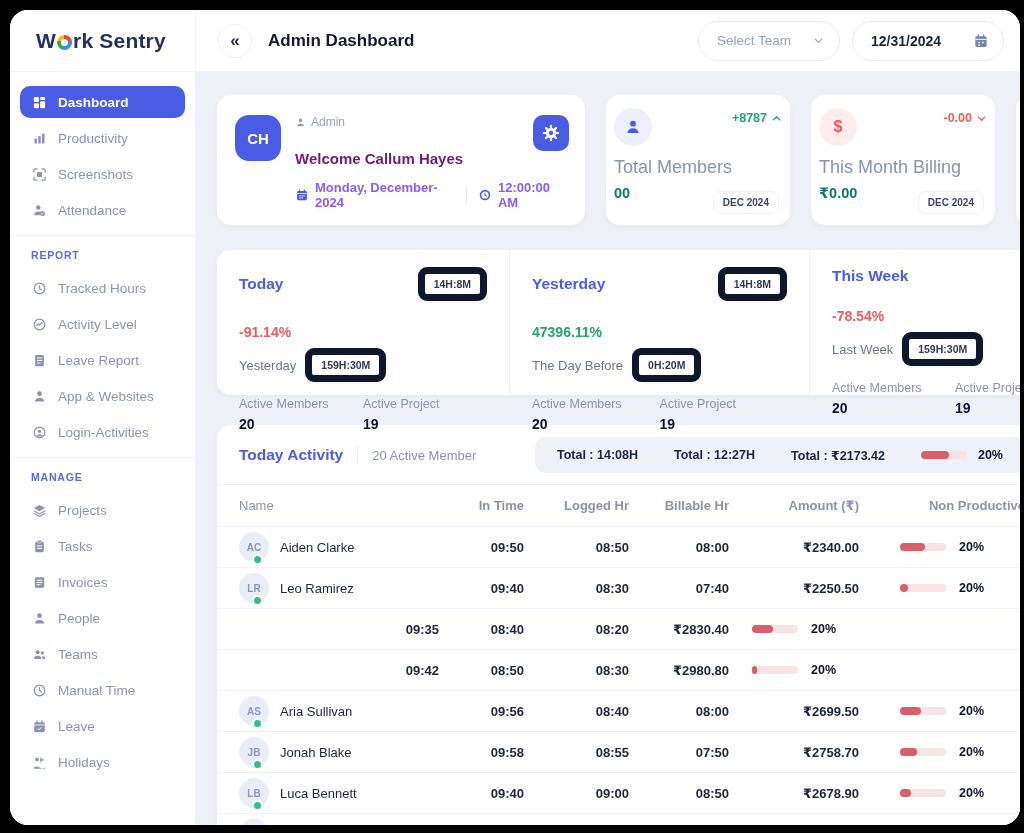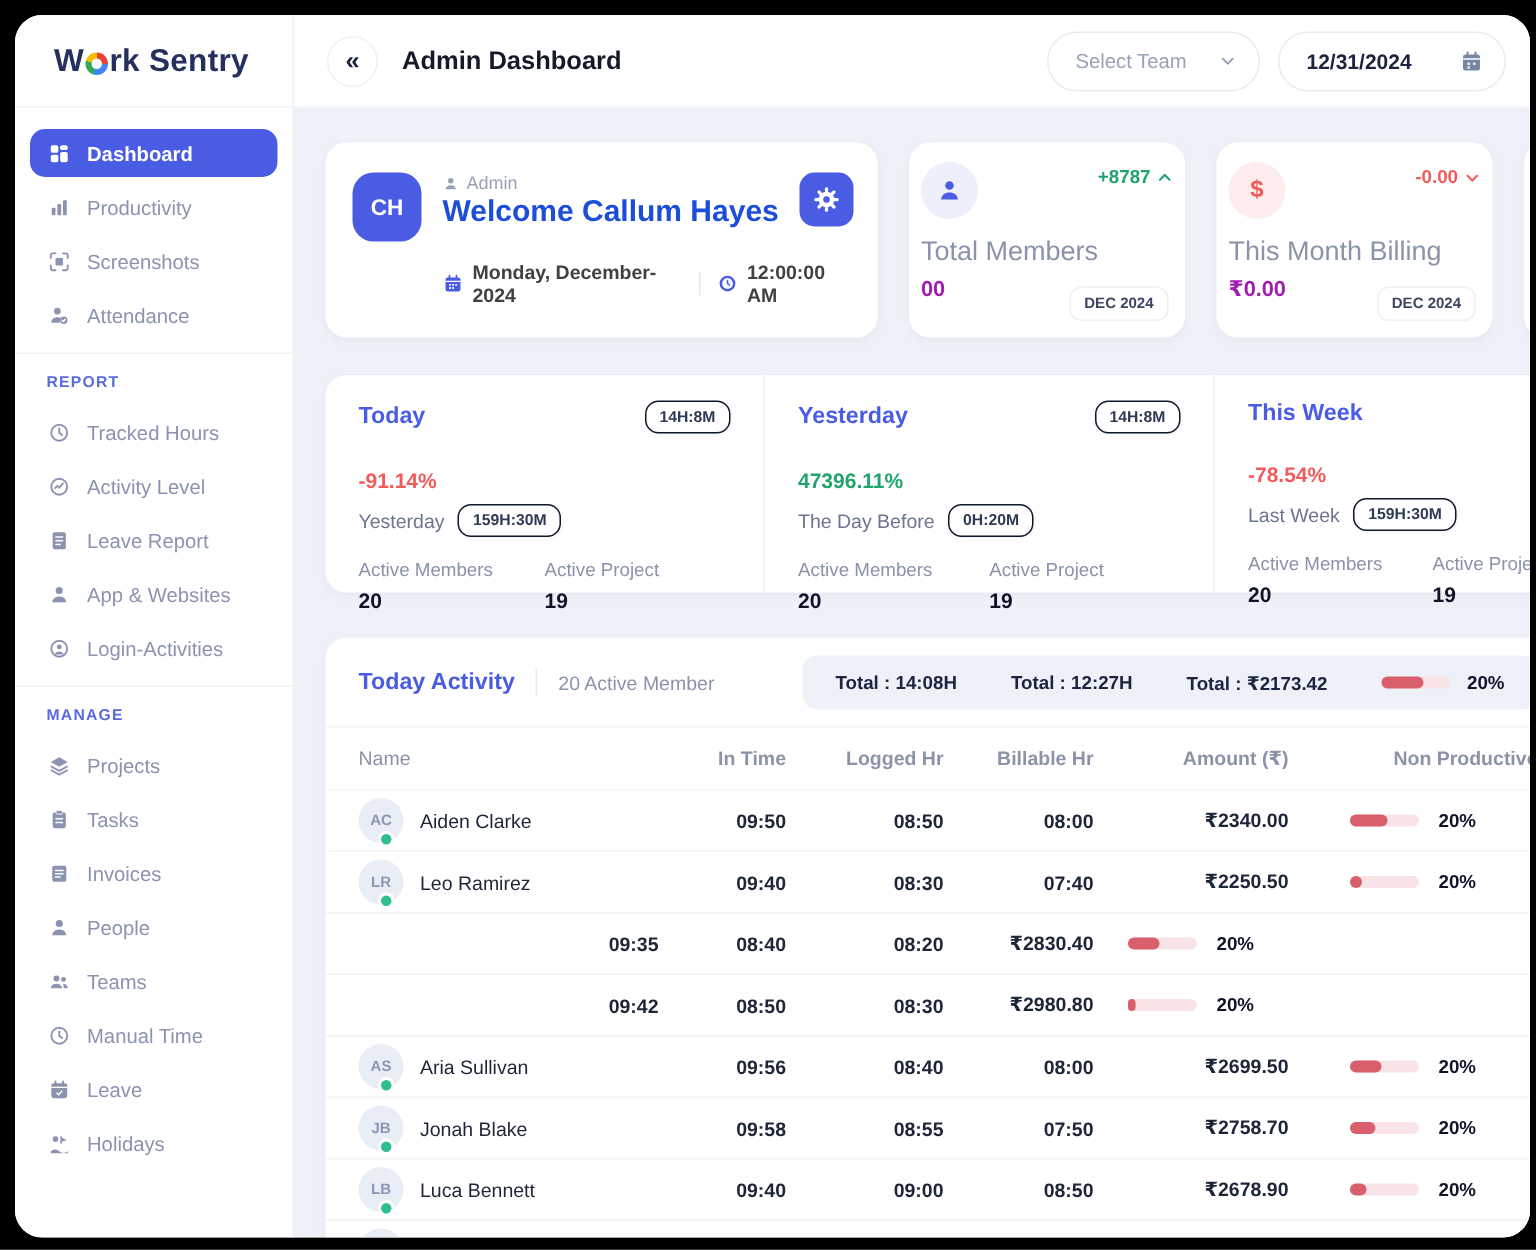--- a/index.html
+++ b/index.html
@@ -41,51 +41,51 @@
   .main { flex:1; min-width:0; background:#eef1f7; padding:23px 0 0 21px; overflow:hidden; }
 
   
   .cards-row { display:flex; gap:21px; }
   .card { background:#fff; border-radius:14px; box-shadow:0 2px 6px rgba(25,39,89,.04); }
   .welcome-card { width:368px; height:130px; padding:20px 18px 0 18px; position:relative; flex:0 0 368px; }
   .welcome-top { display:flex; gap:14px; }
   .avatar-big { width:46px; height:46px; border-radius:14px; background:#4a5ce4; color:#fff;
     font-weight:bold; font-size:15px; display:flex; align-items:center; justify-content:center; }
   .admin-line { display:flex; align-items:center; gap:5px; color:#98a1b6; font-size:12px; }
-  .welcome-title { font-size:20px; font-weight:bold; color:#1d4ed8; margin-top:1px; }
+  .welcome-title { font-size:15px; font-weight:bold; color:#701a75; margin-top:21px; }
   .welcome-meta { display:flex; align-items:center; gap:11px; margin:13px 0 0 60px;
-    color:#404040; font-size:13px; font-weight:bold; }
+    color:#8b5cf6; font-size:13px; font-weight:bold; }
   .meta-item { display:flex; align-items:center; gap:6px; }
   .meta-div { width:1px; height:16px; background:#e5e8f0; }
   .gear-btn { position:absolute; right:16px; top:20px; width:36px; height:36px; border-radius:10px;
     background:#4a5ce4; display:flex; align-items:center; justify-content:center; cursor:pointer; }
   .gear-btn svg { width:20px; height:20px; }
 
   .stat-card { width:184px; height:130px; flex:0 0 184px; padding:13px 8px; position:relative; }
   .stat-top { display:flex; justify-content:space-between; align-items:flex-start; }
   .stat-icon { width:38px; height:38px; border-radius:50%; display:flex; align-items:center; justify-content:center; }
   .stat-icon svg { width:18px; height:18px; }
   .icon-blue { background:#edf0fc; color:#4a5ce4; }
   .icon-red { background:#fdeeed; color:#f15b5b; font-weight:bold; font-size:16px; }
   .stat-delta { display:flex; align-items:center; gap:4px; font-size:12.5px; font-weight:bold; margin-top:3px; }
   .delta-green { color:#21a56d; } .delta-red { color:#f15b5b; }
   .stat-label { color:#8a93ab; font-size:18px; margin-top:11px; }
-  .stat-value { color:#a21caf; font-weight:bold; font-size:14.5px; margin-top:7px; }
+  .stat-value { color:#0f766e; font-weight:bold; font-size:14.5px; margin-top:7px; }
   .stat-badge { position:absolute; right:11px; bottom:11px; background:#fff; border:1px solid #eef0f5;
     border-radius:8px; padding:5px 9px; font-size:10px; font-weight:bold; color:#3c4663; }
   .sliver-card { width:180px; height:130px; flex:0 0 180px; }
 
   
   .periods-card { width:830px; height:145px; margin-top:25px; display:flex; }
   .period { width:293px; flex:0 0 293px; padding:17px 22px; border-right:1px solid #eceff5; }
   .period:nth-child(2) { width:300px; flex-basis:300px; }
   .period:last-child { border-right:none; width:290px; flex-basis:290px; }
   .period-head { display:flex; justify-content:space-between; align-items:center; }
   .period-title { color:#4a5ce4; font-weight:bold; font-size:15.5px; }
-  .time-badge { background:#fff; border:1px solid #0f172a; border-radius:9px; padding:4px 9px;
+  .time-badge { background:#fff; border:7px solid #0f172a; border-radius:9px; padding:4px 9px;
     font-size:10.5px; font-weight:bold; color:#2e3a55; box-shadow:0 1px 3px rgba(25,39,89,.05); }
   .period-pct { font-size:14px; font-weight:bold; margin-top:23px; }
   .pct-red { color:#f15b5b; } .pct-green { color:#21a56d; }
   .period-compare { display:flex; align-items:center; gap:9px; margin-top:8px; color:#6b7590; font-size:13px; }
   .period-stats { display:flex; margin-top:15px; }
   .pstat { width:140px; }
   .pstat-label { color:#8a93ab; font-size:12.5px; }
   .pstat-value { color:#10142a; font-weight:bold; font-size:14px; margin-top:5px; }
 
   

